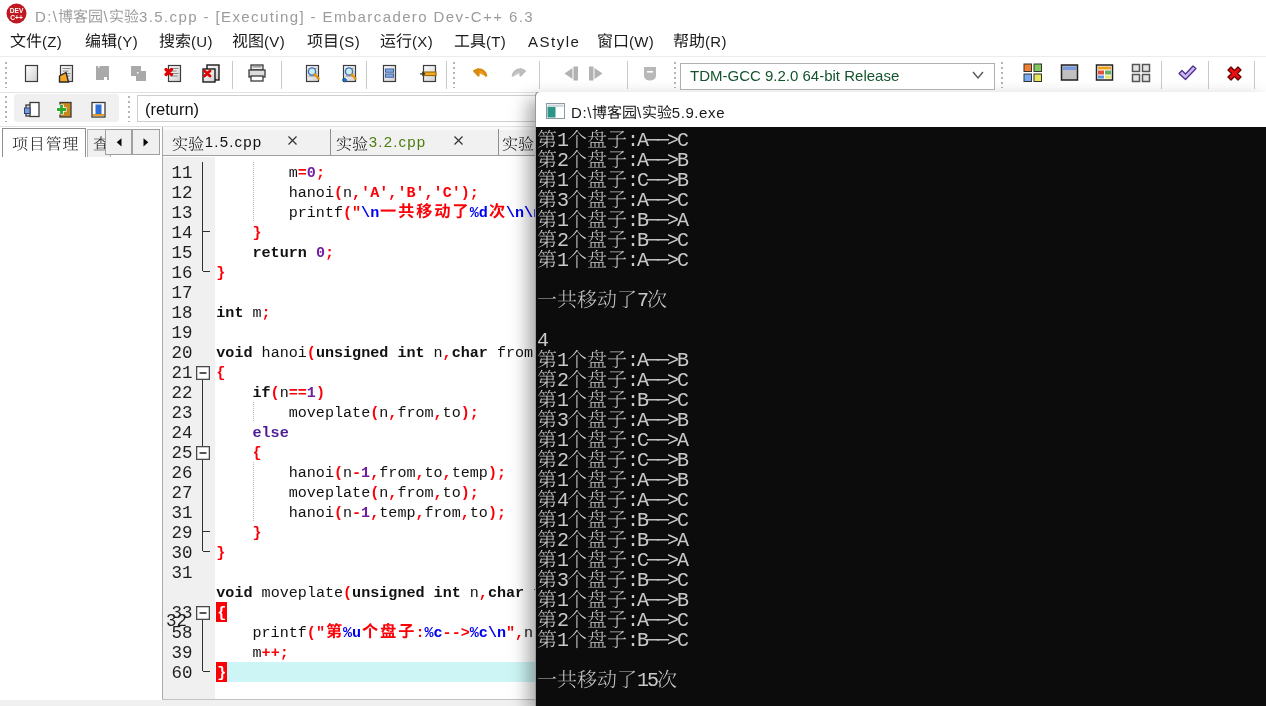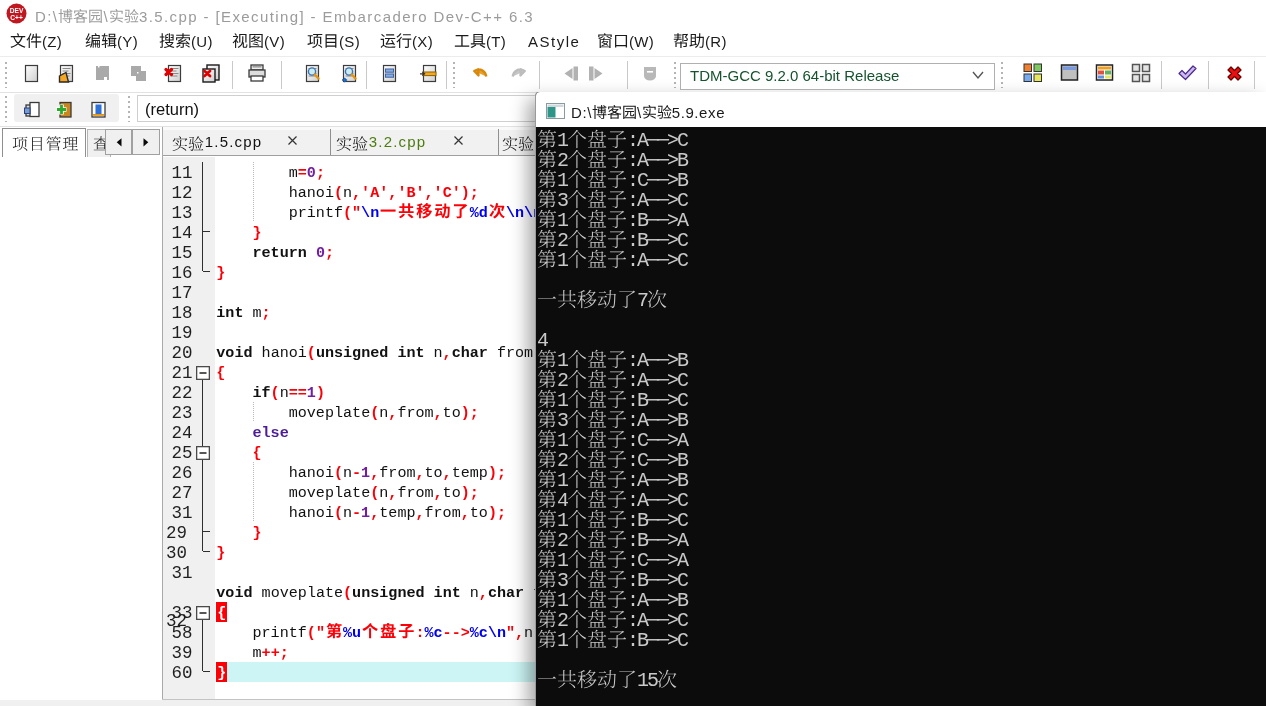--- a/index.html
+++ b/index.html
@@ -384,22 +384,22 @@
 <div style="position:absolute;left:166.0px;top:323.2px;font:17.5px 'Liberation Mono',monospace;color:#1f1f1f;width:26.5px;text-align:right">19</div>
 <div style="position:absolute;left:166.0px;top:343.2px;font:17.5px 'Liberation Mono',monospace;color:#1f1f1f;width:26.5px;text-align:right">20</div>
 <div style="position:absolute;left:166.0px;top:363.2px;font:17.5px 'Liberation Mono',monospace;color:#1f1f1f;width:26.5px;text-align:right">21</div>
 <div style="position:absolute;left:166.0px;top:383.2px;font:17.5px 'Liberation Mono',monospace;color:#1f1f1f;width:26.5px;text-align:right">22</div>
 <div style="position:absolute;left:166.0px;top:403.2px;font:17.5px 'Liberation Mono',monospace;color:#1f1f1f;width:26.5px;text-align:right">23</div>
 <div style="position:absolute;left:166.0px;top:423.2px;font:17.5px 'Liberation Mono',monospace;color:#1f1f1f;width:26.5px;text-align:right">24</div>
 <div style="position:absolute;left:166.0px;top:443.2px;font:17.5px 'Liberation Mono',monospace;color:#1f1f1f;width:26.5px;text-align:right">25</div>
 <div style="position:absolute;left:166.0px;top:463.2px;font:17.5px 'Liberation Mono',monospace;color:#1f1f1f;width:26.5px;text-align:right">26</div>
 <div style="position:absolute;left:166.0px;top:483.2px;font:17.5px 'Liberation Mono',monospace;color:#1f1f1f;width:26.5px;text-align:right">27</div>
 <div style="position:absolute;left:166.0px;top:503.2px;font:17.5px 'Liberation Mono',monospace;color:#1f1f1f;width:26.5px;text-align:right">31</div>
-<div style="position:absolute;left:166.0px;top:523.2px;font:17.5px 'Liberation Mono',monospace;color:#1f1f1f;width:26.5px;">29</div>
-<div style="position:absolute;left:166.0px;top:543.2px;font:17.5px 'Liberation Mono',monospace;color:#1f1f1f;width:26.5px;text-align:left">30</div>
+<div style="position:absolute;left:166.0px;top:523.2px;font:17.5px 'Liberation Mono',monospace;color:#1f1f1f;width:26.5px;text-align:right">29</div>
+<div style="position:absolute;left:166.0px;top:543.2px;font:17.5px 'Liberation Mono',monospace;color:#1f1f1f;width:26.5px;text-align:right">30</div>
 <div style="position:absolute;left:166.0px;top:563.2px;font:17.5px 'Liberation Mono',monospace;color:#1f1f1f;width:26.5px;text-align:right">31</div>
 <div style="position:absolute;left:166.0px;top:611px;font:17.5px 'Liberation Mono',monospace;color:#1f1f1f;width:26.5px;text-align:left">32</div>
 <div style="position:absolute;left:166.0px;top:603.2px;font:17.5px 'Liberation Mono',monospace;color:#1f1f1f;width:26.5px;text-align:right">33</div>
 <div style="position:absolute;left:166.0px;top:623.2px;font:17.5px 'Liberation Mono',monospace;color:#1f1f1f;width:26.5px;text-align:right">58</div>
 <div style="position:absolute;left:166.0px;top:643.2px;font:17.5px 'Liberation Mono',monospace;color:#1f1f1f;width:26.5px;text-align:right">39</div>
 <div style="position:absolute;left:166.0px;top:663.2px;font:17.5px 'Liberation Mono',monospace;color:#1f1f1f;width:26.5px;text-align:right">60</div>
 <div style="position:absolute;left:202.2px;top:161.5px;width:1.3px;height:109.1px;background:#2f2f2f"></div>
 <div style="position:absolute;left:202.8px;top:230.6px;width:7px;height:1.3px;background:#2f2f2f"></div>
 <div style="position:absolute;left:202.8px;top:270.6px;width:7px;height:1.3px;background:#2f2f2f"></div>
 <svg style="position:absolute;left:195.8px;top:365.5px" width="14" height="14">

